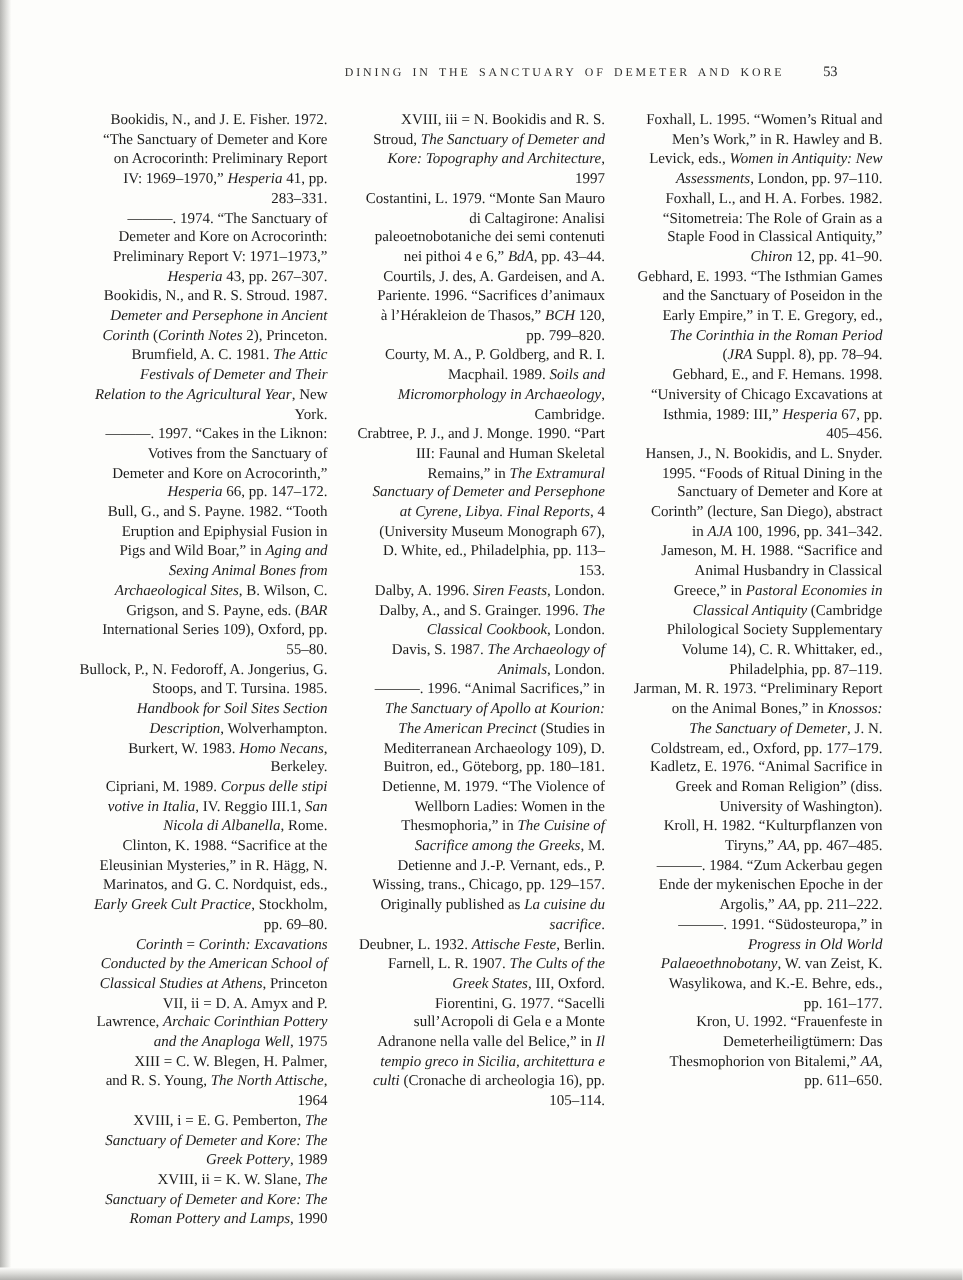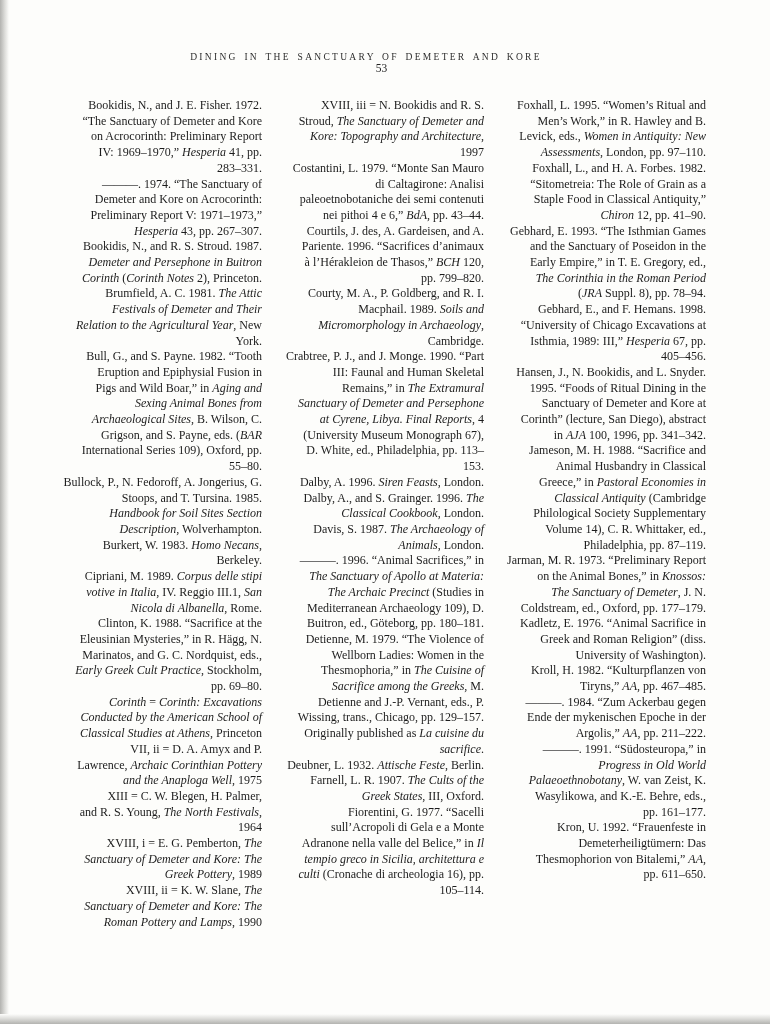--- a/index.html
+++ b/index.html
@@ -34,28 +34,27 @@
   }
   .content {
     position: absolute;
     left: 62px;
     top: 52px;
     width: 644px;
   }
   .running-head {
     display: flex;
     justify-content: flex-end;
-    align-items: center;
+    align-items: flex-end;
     padding-right: 36px;
     font-size: 9.5px;
     letter-spacing: 2.3px;
     word-spacing: 2px;
     color: #2e2e2e;
     white-space: nowrap;
-    flex-direction: column;
   }
   .page-number {
     font-size: 11.5px;
     letter-spacing: 0;
     margin-left: 31px;
     color: #222;
   }
   .bib {
     display: flex;
     gap: 22px;
@@ -90,43 +89,44 @@
   <div class="content">
     <header class="running-head">
       <span class="head-title">DINING IN THE SANCTUARY OF DEMETER AND KORE</span>
       <span class="page-number">53</span>
     </header>
 
     <main class="bib">
       <div class="col">
           <p class="bib-entry">Bookidis, N., and J. E. Fisher. 1972. “The Sanctuary of Demeter and Kore on Acrocorinth: Preliminary Report IV: 1969–1970,” <i>Hesperia</i> 41, pp. 283–331.</p>
           <p class="bib-entry">———. 1974. “The Sanctuary of Demeter and Kore on Acrocorinth: Preliminary Report V: 1971–1973,” <i>Hesperia</i> 43, pp. 267–307.</p>
-          <p class="bib-entry">Bookidis, N., and R. S. Stroud. 1987. <i>Demeter and Persephone in Buitron Corinth</i> (<i>Corinth Notes</i> 2), Princeton.</p>
+          <p class="bib-entry">Bookidis, N., and R. S. Stroud. 1987. <i>Demeter and Persephone in Ancient Corinth</i> (<i>Corinth Notes</i> 2), Princeton.</p>
           <p class="bib-entry">Brumfield, A. C. 1981. <i>The Attic Festivals of Demeter and Their Relation to the Agricultural Year</i>, New York.</p>
+          <p class="bib-entry">———. 1997. “Cakes in the Liknon: Votives from the Sanctuary of Demeter and Kore on Acrocorinth,” <i>Hesperia</i> 66, pp. 147–172.</p>
           <p class="bib-entry">Bull, G., and S. Payne. 1982. “Tooth Eruption and Epiphysial Fusion in Pigs and Wild Boar,” in <i>Aging and Sexing Animal Bones from Archaeological Sites</i>, B. Wilson, C. Grigson, and S. Payne, eds. (<i>BAR</i> International Series 109), Oxford, pp. 55–80.</p>
           <p class="bib-entry">Bullock, P., N. Fedoroff, A. Jongerius, G. Stoops, and T. Tursina. 1985. <i>Handbook for Soil Sites Section Description</i>, Wolverhampton.</p>
           <p class="bib-entry">Burkert, W. 1983. <i>Homo Necans</i>, Berkeley.</p>
           <p class="bib-entry">Cipriani, M. 1989. <i>Corpus delle stipi votive in Italia</i>, IV. Reggio III.1, <i>San Nicola di Albanella</i>, Rome.</p>
           <p class="bib-entry">Clinton, K. 1988. “Sacrifice at the Eleusinian Mysteries,” in R. Hägg, N. Marinatos, and G. C. Nordquist, eds., <i>Early Greek Cult Practice</i>, Stockholm, pp. 69–80.</p>
           <p class="bib-entry"><i>Corinth</i> = <i>Corinth: Excavations Conducted by the American School of Classical Studies at Athens</i>, Princeton</p>
           <p class="bib-entry sub">VII, ii = D. A. Amyx and P. Lawrence, <i>Archaic Corinthian Pottery and the Anaploga Well</i>, 1975</p>
-          <p class="bib-entry sub">XIII = C. W. Blegen, H. Palmer, and R. S. Young, <i>The North Festivals</i>, 1964</p>
+          <p class="bib-entry sub">XIII = C. W. Blegen, H. Palmer, and R. S. Young, <i>The North Attische</i>, 1964</p>
           <p class="bib-entry sub">XVIII, i = E. G. Pemberton, <i>The Sanctuary of Demeter and Kore: The Greek Pottery</i>, 1989</p>
           <p class="bib-entry sub">XVIII, ii = K. W. Slane, <i>The Sanctuary of Demeter and Kore: The Roman Pottery and Lamps</i>, 1990</p>
         </div>
       <div class="col">
           <p class="bib-entry sub">XVIII, iii = N. Bookidis and R. S. Stroud, <i>The Sanctuary of Demeter and Kore: Topography and Architecture</i>, 1997</p>
           <p class="bib-entry">Costantini, L. 1979. “Monte San Mauro di Caltagirone: Analisi paleoetnobotaniche dei semi contenuti nei pithoi 4 e 6,” <i>BdA</i>, pp. 43–44.</p>
           <p class="bib-entry">Courtils, J. des, A. Gardeisen, and A. Pariente. 1996. “Sacrifices d’animaux à l’Hérakleion de Thasos,” <i>BCH</i> 120, pp. 799–820.</p>
           <p class="bib-entry">Courty, M. A., P. Goldberg, and R. I. Macphail. 1989. <i>Soils and Micromorphology in Archaeology</i>, Cambridge.</p>
           <p class="bib-entry">Crabtree, P. J., and J. Monge. 1990. “Part III: Faunal and Human Skeletal Remains,” in <i>The Extramural Sanctuary of Demeter and Persephone at Cyrene, Libya. Final Reports</i>, 4 (University Museum Monograph 67), D. White, ed., Philadelphia, pp. 113–153.</p>
           <p class="bib-entry">Dalby, A. 1996. <i>Siren Feasts</i>, London.</p>
           <p class="bib-entry">Dalby, A., and S. Grainger. 1996. <i>The Classical Cookbook</i>, London.</p>
           <p class="bib-entry">Davis, S. 1987. <i>The Archaeology of Animals</i>, London.</p>
-          <p class="bib-entry">———. 1996. “Animal Sacrifices,” in <i>The Sanctuary of Apollo at Materia: The Archaic Precinct</i> (Studies in Mediterranean Archaeology 109), D. Buitron, ed., Göteborg, pp. 180–181.</p>
+          <p class="bib-entry">———. 1996. “Animal Sacrifices,” in <i>The Sanctuary of Apollo at Kourion: The American Precinct</i> (Studies in Mediterranean Archaeology 109), D. Buitron, ed., Göteborg, pp. 180–181.</p>
           <p class="bib-entry">Detienne, M. 1979. “The Violence of Wellborn Ladies: Women in the Thesmophoria,” in <i>The Cuisine of Sacrifice among the Greeks</i>, M. Detienne and J.-P. Vernant, eds., P. Wissing, trans., Chicago, pp. 129–157. Originally published as <i>La cuisine du sacrifice</i>.</p>
           <p class="bib-entry">Deubner, L. 1932. <i>Attische Feste</i>, Berlin.</p>
           <p class="bib-entry">Farnell, L. R. 1907. <i>The Cults of the Greek States</i>, III, Oxford.</p>
           <p class="bib-entry">Fiorentini, G. 1977. “Sacelli sull’Acropoli di Gela e a Monte Adranone nella valle del Belice,” in <i>Il tempio greco in Sicilia, architettura e culti</i> (Cronache di archeologia 16), pp. 105–114.</p>
         </div>
       <div class="col">
           <p class="bib-entry">Foxhall, L. 1995. “Women’s Ritual and Men’s Work,” in R. Hawley and B. Levick, eds., <i>Women in Antiquity: New Assessments</i>, London, pp. 97–110.</p>
           <p class="bib-entry">Foxhall, L., and H. A. Forbes. 1982. “Sitometreia: The Role of Grain as a Staple Food in Classical Antiquity,” <i>Chiron</i> 12, pp. 41–90.</p>
           <p class="bib-entry">Gebhard, E. 1993. “The Isthmian Games and the Sanctuary of Poseidon in the Early Empire,” in T. E. Gregory, ed., <i>The Corinthia in the Roman Period</i> (<i>JRA</i> Suppl. 8), pp. 78–94.</p>
           <p class="bib-entry">Gebhard, E., and F. Hemans. 1998. “University of Chicago Excavations at Isthmia, 1989: III,” <i>Hesperia</i> 67, pp. 405–456.</p>

